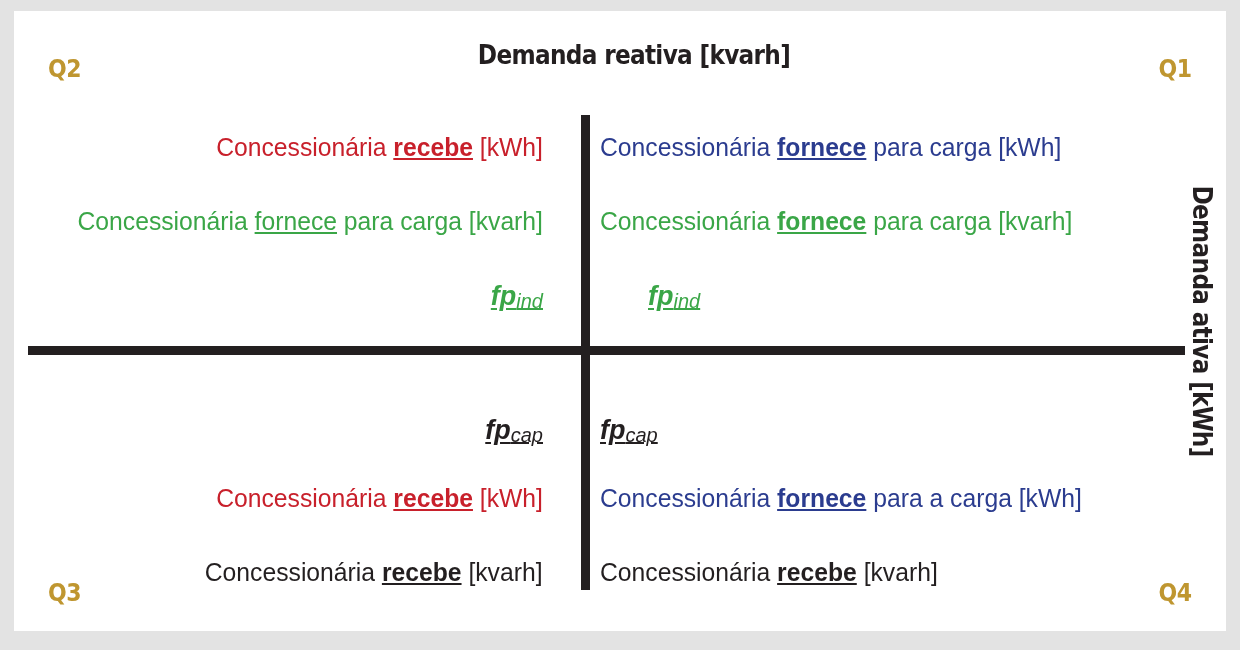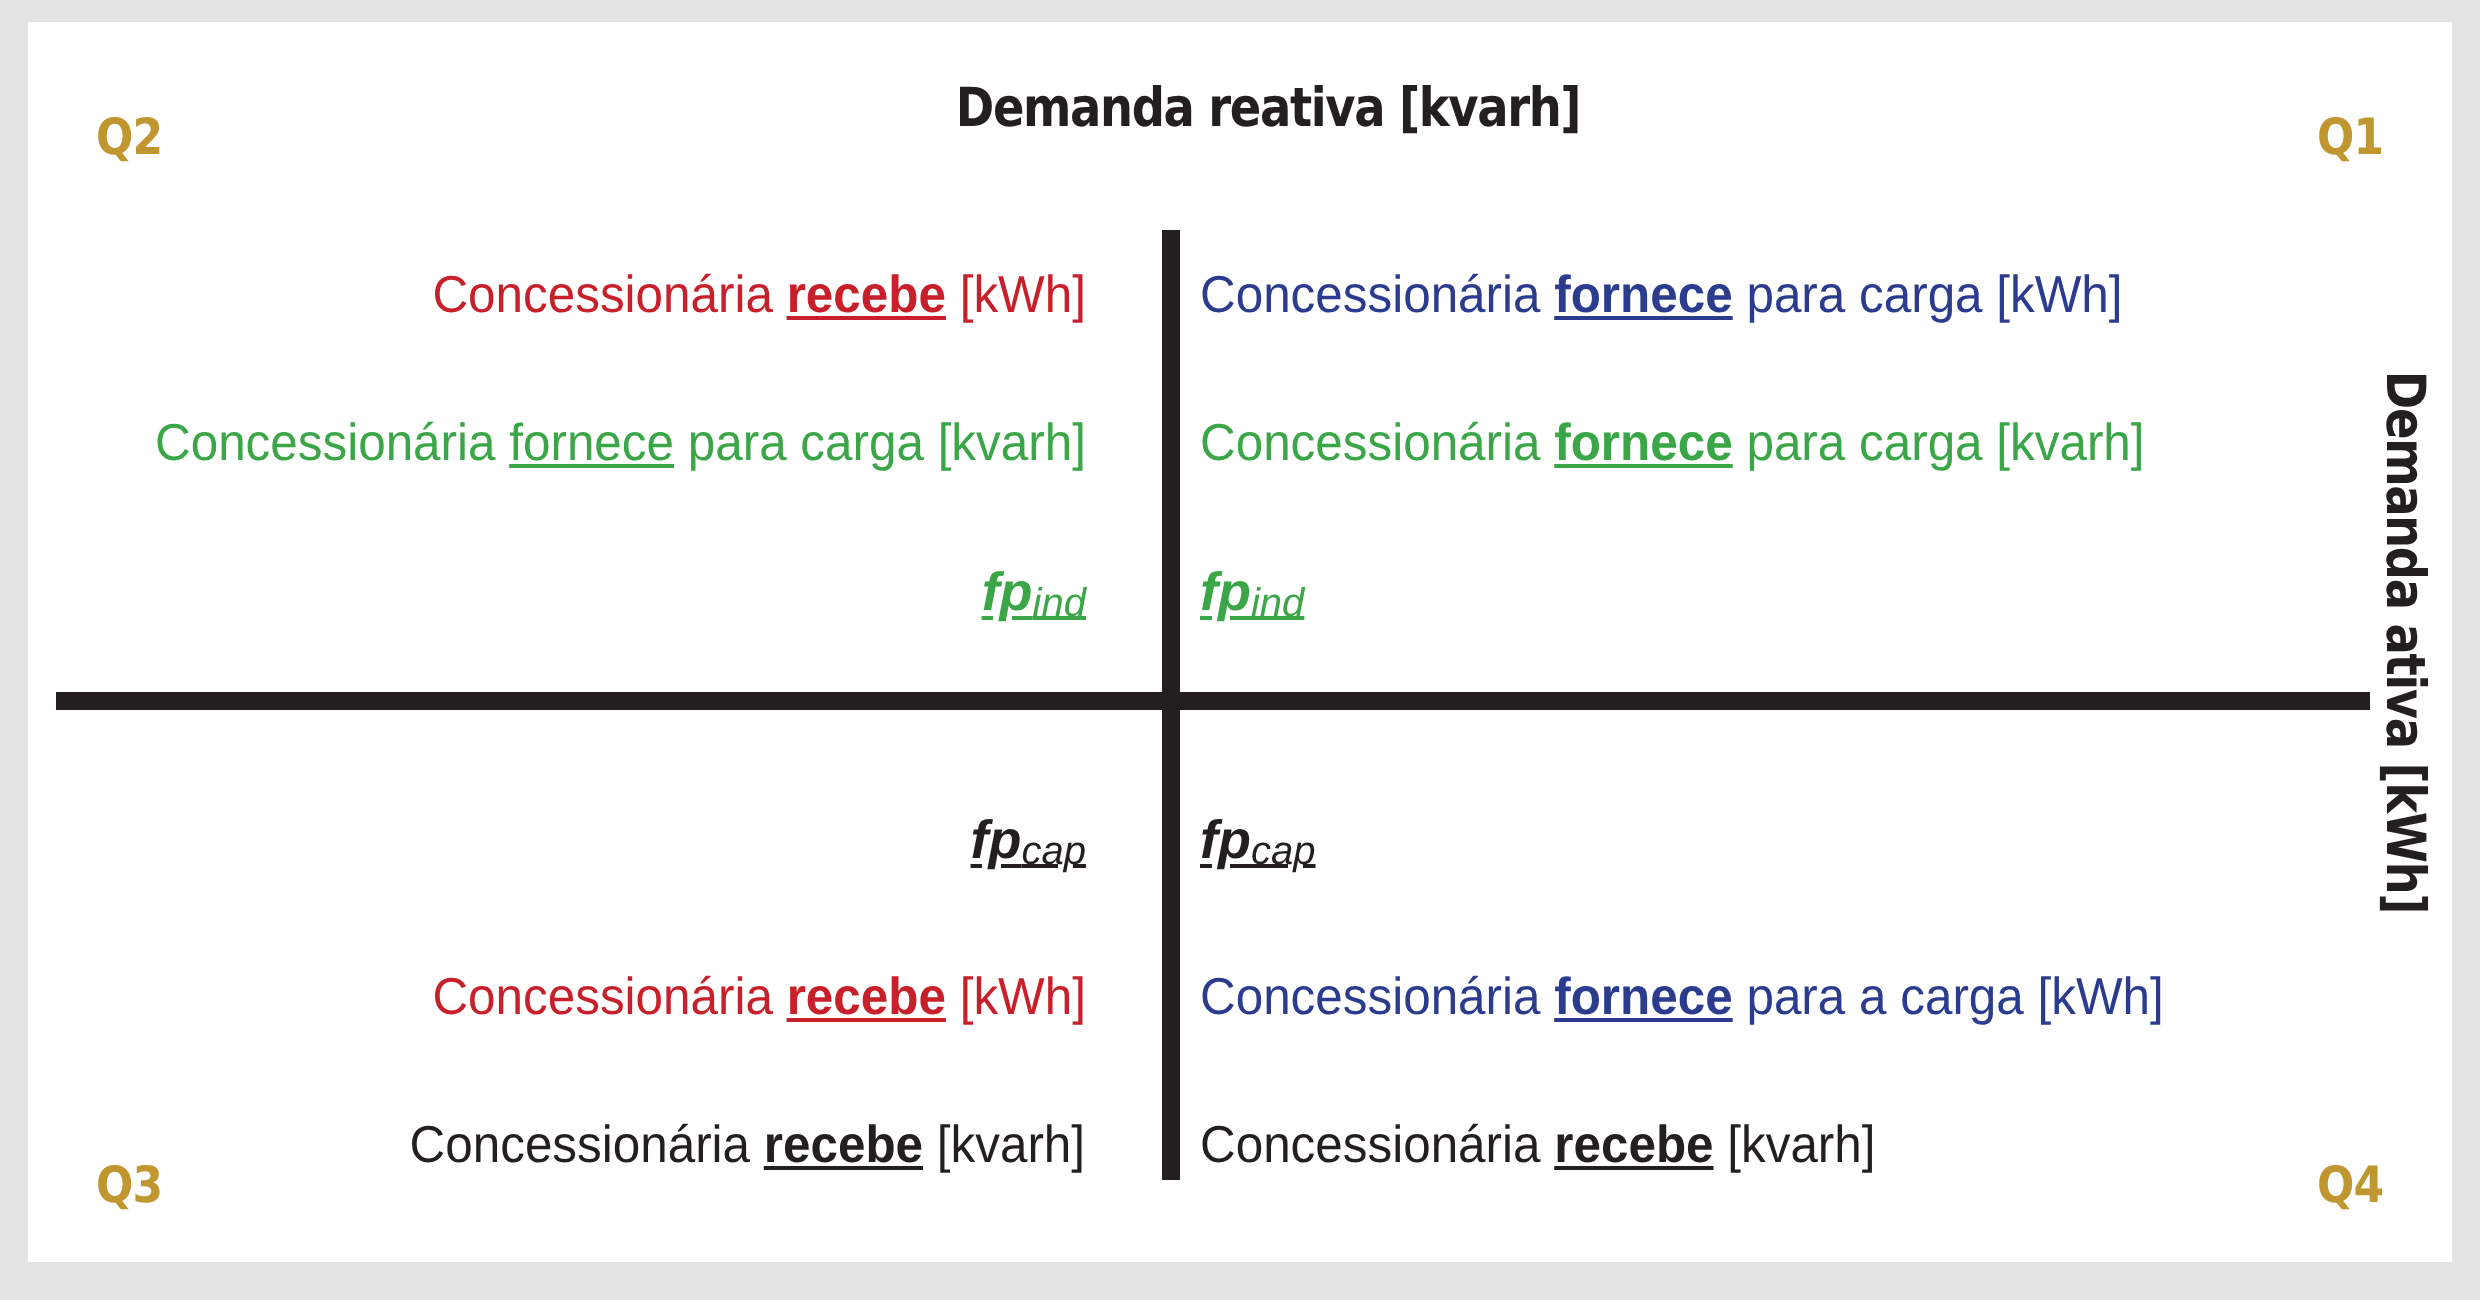--- a/index.html
+++ b/index.html
@@ -148,22 +148,22 @@
     vertical-align: baseline;
     position: relative;
     top: 3px;
   }
   .fp.right-al { text-align: right; right: 683px; transform-origin: right center; }
   .fp.left-al  { text-align: left;  left: 586px;  transform-origin: left center; }
 
   
   .row-a { top: 120px; }
   .row-b { top: 194px; }
-  .row-c { top: 270px; }
-  .row-d { top: 394px; }
+  .row-c { top: 270px; margin-left: 48px; }
+  .row-d { top: 404px; }
   .row-e { top: 471px; }
   .row-f { top: 545px; }
 </style>
 </head>
 <body>
 
 <div id="quadrant-diagram">
   <div class="inner-panel">
 
     <div class="axis-horizontal"></div>

